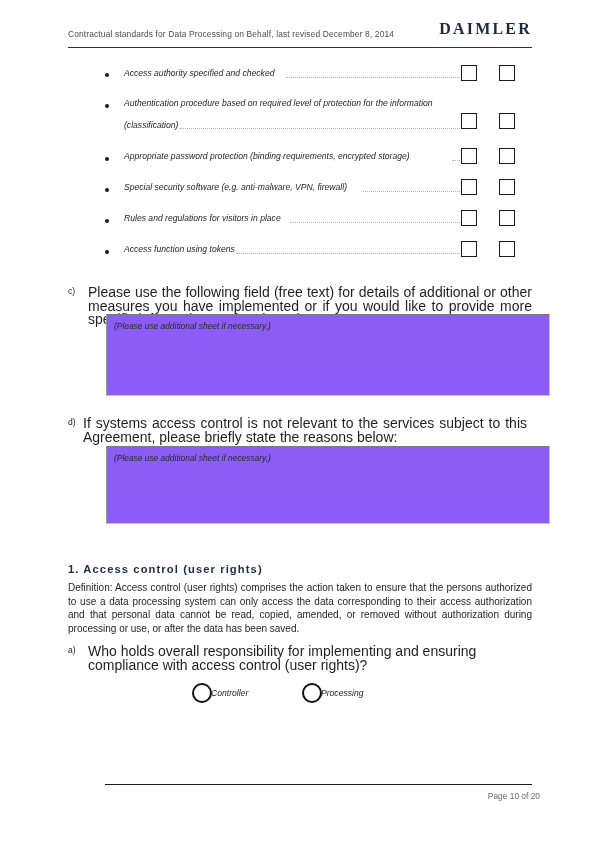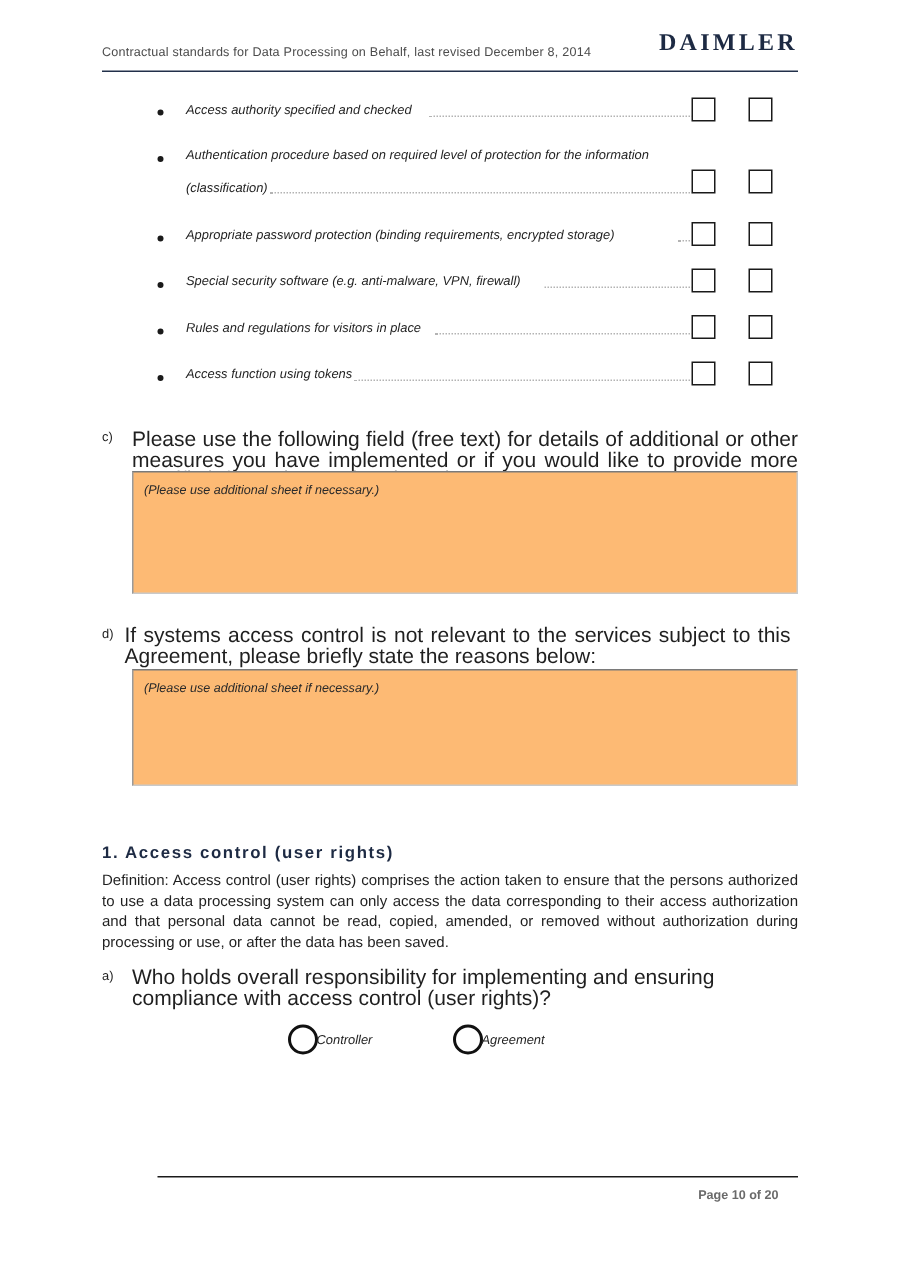--- a/index.html
+++ b/index.html
@@ -114,26 +114,27 @@
     position: absolute;
     font-size: 14px;
     line-height: 13.6px;
     color: #1f1f1f;
     text-align: justify;
   }
 
   
   .textbox {
     position: absolute;
-    background: #fdba74;
+    background: #8b5cf6;
     border-top: 1.6px solid #7a7a7a;
     border-left: 1px solid #9a9a9a;
     border-right: 1px solid #c9c9c9;
     border-bottom: 1px solid #c9c9c9;
     box-sizing: border-box;
+    margin-left: 18px;
   }
   .textbox-hint {
     position: absolute;
     left: 7px;
     top: 6px;
     font-size: 8.4px;
     font-style: italic;
     color: #2a2a2a;
   }
 
@@ -179,26 +180,25 @@
   .footer-rule {
     position: absolute;
     left: 105px;
     top: 784px;
     width: 427px;
     height: 0;
     border-top: 1.3px solid #1a1a1a;
   }
   .footer-text {
     position: absolute;
-    right: 81px;
+    right: 60px;
     top: 791px;
     font-size: 8.4px;
     color: #6a6a6a;
     white-space: nowrap;
-    font-weight: bold;
   }
 </style>
 </head>
 <body>
 
 <div class="page">
 
   <div class="header">
     <div class="header-text">Contractual standards for Data Processing on Behalf, last revised December 8, 2014</div>
     <div class="brand">DAIMLER</div>
@@ -276,18 +276,18 @@
 
   <div class="definition" style="top:581px;">Definition: Access control (user rights) comprises the action taken to ensure that the persons authorized to use a data processing system can only access the data corresponding to their access authorization and that personal data cannot be read, copied, amended, or removed without authorization during processing or use, or after the data has been saved.</div>
 
   <div class="q-label" style="left:68px;top:645px;">a)</div>
   <div class="q-text" style="left:88px;top:645px;width:444px;text-align:left;">Who holds overall responsibility for implementing and ensuring compliance with access control (user rights)?</div>
 
   <div class="radio" style="left:192px;top:683px;"></div>
   <div class="radio-label" style="left:211px;top:688px;">Controller</div>
 
   <div class="radio" style="left:302px;top:683px;"></div>
-  <div class="radio-label" style="left:321px;top:688px;">Agreement</div>
+  <div class="radio-label" style="left:321px;top:688px;">Processing</div>
 
   <div class="footer-rule"></div>
   <div class="footer-text">Page 10 of 20</div>
 
 </div>
 
 </body></html>

